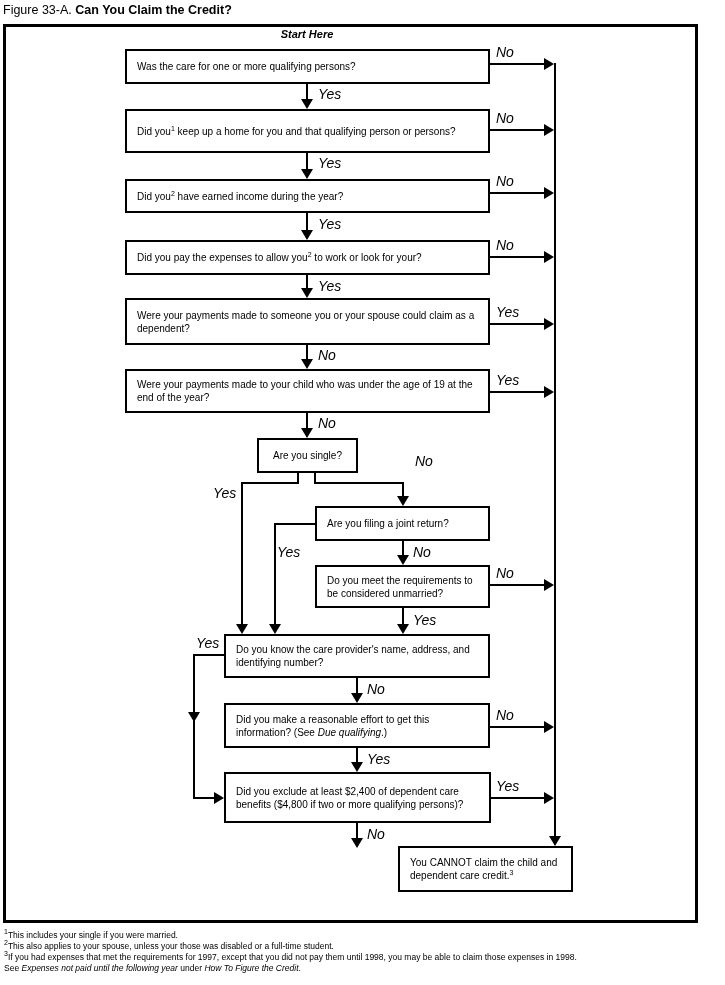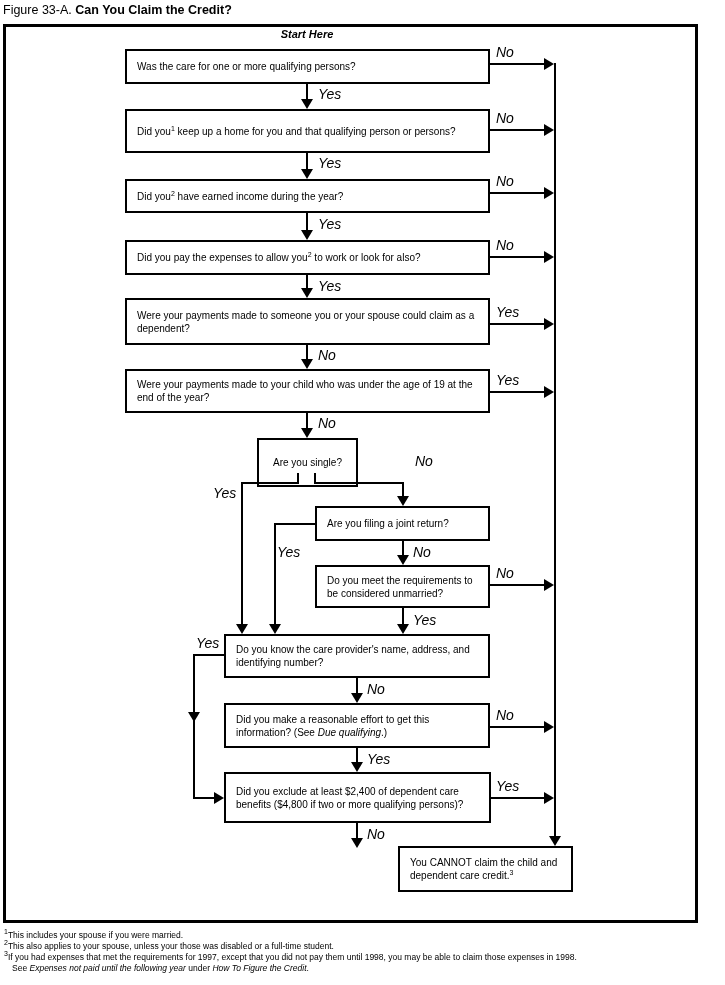--- a/index.html
+++ b/index.html
@@ -41,32 +41,32 @@
 
   <div class="box" style="left:125px;top:109px;width:365px;height:44px;">
       <div class="bt"><span>Did you</span><sup>1</sup><span> keep up a home for you and that qualifying person or persons?</span></div>
     </div>
 
   <div class="box" style="left:125px;top:179px;width:365px;height:34px;">
       <div class="bt"><span>Did you</span><sup>2</sup><span> have earned income during the year?</span></div>
     </div>
 
   <div class="box" style="left:125px;top:240px;width:365px;height:35px;">
-      <div class="bt"><span>Did you pay the expenses to allow you</span><sup>2</sup><span> to work or look for also?</span></div>
+      <div class="bt"><span>Did you pay the expenses to allow you</span><sup>2</sup><span> to work or look for your?</span></div>
     </div>
 
   <div class="box" style="left:125px;top:298px;width:365px;height:47px;">
       <div class="bt">Were your payments made to someone you or your spouse could claim as a dependent?</div>
     </div>
 
   <div class="box" style="left:125px;top:369px;width:365px;height:44px;">
       <div class="bt">Were your payments made to your child who was under the age of 19 at the end of the year?</div>
     </div>
 
-  <div class="box center" style="left:257px;top:438px;width:101px;height:49px;">
+  <div class="box center" style="left:257px;top:438px;width:101px;height:35px;">
       <div class="bt">Are you single?</div>
     </div>
 
   <div class="box" style="left:315px;top:506px;width:175px;height:35px;">
       <div class="bt">Are you filing a joint return?</div>
     </div>
 
   <div class="box" style="left:315px;top:565px;width:175px;height:43px;">
       <div class="bt">Do you meet the requirements to be considered unmarried?</div>
     </div>
@@ -188,18 +188,18 @@
   <div class="lbl" style="left:367px;top:681px;">No</div>
 
   <div class="vl" style="left:356px;top:748px;height:16px;"></div>
   <div class="ar d" style="left:351px;top:762px;"></div>
   <div class="lbl" style="left:367px;top:751px;">Yes</div>
 
   <div class="vl" style="left:356px;top:823px;height:17px;"></div>
   <div class="ar d" style="left:351px;top:838px;"></div>
   <div class="lbl" style="left:367px;top:826px;">No</div>
 
-  <div class="fn" style="left:4px;top:930px;"><sup>1</sup><span>This includes your spouse if you were married.</span></div>
+  <div class="fn" style="left:4px;top:930px;"><sup>1</sup><span>This includes your single if you were married.</span></div>
   <div class="fn" style="left:4px;top:941px;"><sup>2</sup><span>This also applies to your spouse, unless your those was disabled or a full-time student.</span></div>
   <div class="fn" style="left:4px;top:952px;"><sup>3</sup><span>If you had expenses that met the requirements for 1997, except that you did not pay them until 1998, you may be able to claim those expenses in 1998.</span></div>
-  <div class="fn" style="left:12px;top:963px;"><span>See </span><i>Expenses not paid until the following year</i><span> under </span><i>How To Figure the Credit</i><span>.</span></div>
+  <div class="fn" style="left:4px;top:963px;"><span>See </span><i>Expenses not paid until the following year</i><span> under </span><i>How To Figure the Credit</i><span>.</span></div>
 
 </div>
 
 </body></html>

